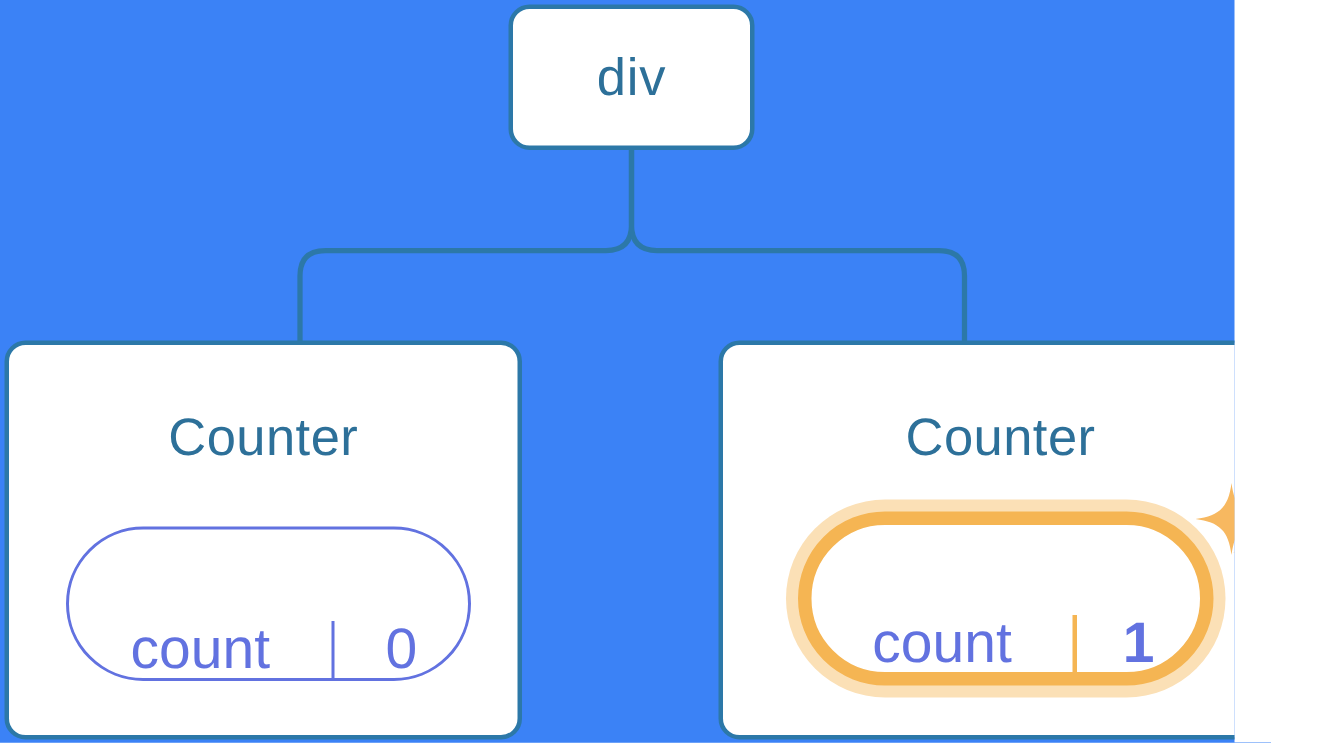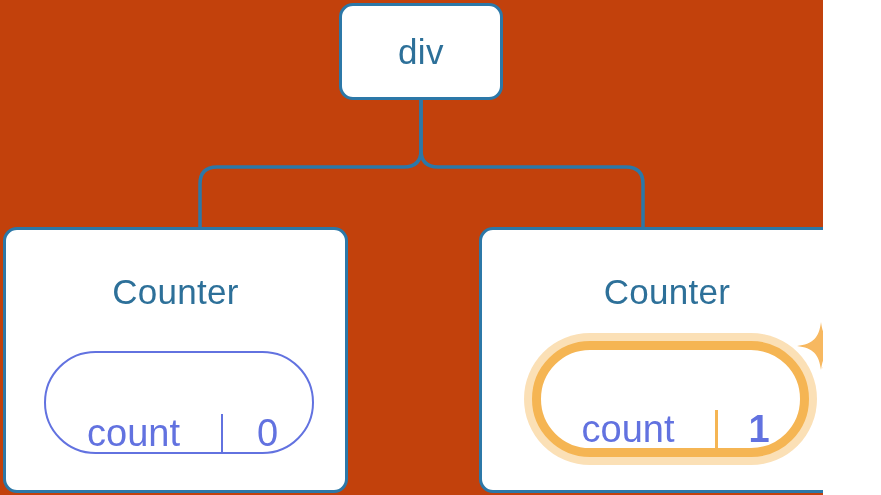--- a/index.html
+++ b/index.html
@@ -9,21 +9,21 @@
   body {
     width: 881px;
     height: 495px;
     overflow: hidden;
     font-family: "Liberation Sans", sans-serif;
   }
   #stage {
     position: relative;
     width: 823px;
     height: 495px;
-    background: #c2410c;
+    background: #3b82f6;
     overflow: hidden;
   }
   #edges {
     position: absolute;
     left: 0;
     top: 0;
     width: 881px;
     height: 495px;
     pointer-events: none;
   }

